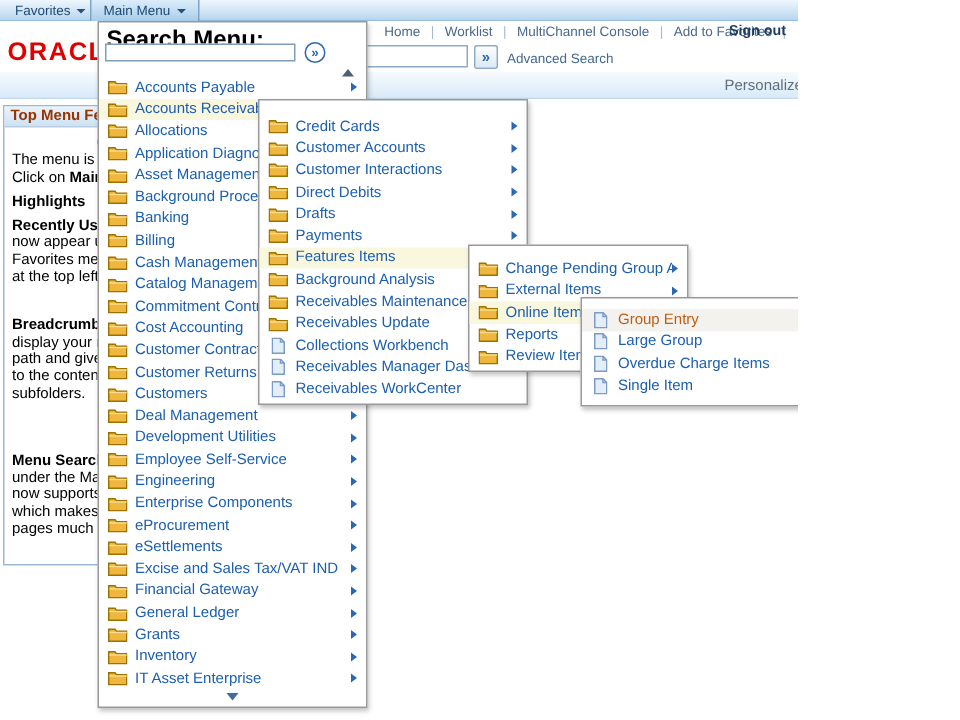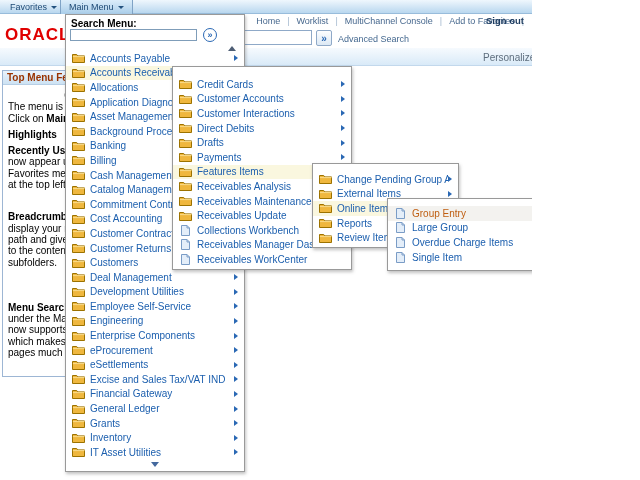--- a/index.html
+++ b/index.html
@@ -56,21 +56,21 @@
   .g1 { margin-top:5px; } .g2 { margin-top:21px; } .g3 { margin-top:34px; }
 
   
   .menu { position:absolute; background:#fff; border:1px solid #999;
           box-shadow:1px 2px 3px rgba(80,80,80,.35); font-size:10px; }
   #m1 { left:65px; top:14px; width:180px; height:458px; z-index:10; }
   #m2 { left:172px; top:66px; width:180px; height:204px; z-index:11; }
   #m3 { left:312px; top:163px; width:147px; height:85px; z-index:12; }
   #m4 { left:387px; top:198px; width:177px; height:73px; z-index:13; }
 
-  .smlabel { position:absolute; left:5px; top:3px; font-weight:bold; font-size:10px; color:#000; }
+  .smlabel { position:absolute; left:5px; top:3px; font-weight:bold; font-size:16px; color:#000; }
   .sminput { position:absolute; left:4px; top:14px; width:127px; height:12px;
              border:1px solid #7f9db9; font-size:10px; }
   .smgo { position:absolute; left:137px; top:13px; width:14px; height:14px;
           border:1.5px solid #2a68b4; border-radius:50%; color:#2a68b4; font-size:9px;
           font-weight:bold; display:flex; align-items:center; justify-content:center; cursor:pointer; }
   .scrollup { position:absolute; right:8px; top:31px; width:0; height:0;
               border-bottom:5px solid #4e5e75; border-left:4px solid transparent;
               border-right:4px solid transparent; cursor:pointer; }
   .scrolldown { position:absolute; left:50%; margin-left:-4px; bottom:4px; width:0; height:0;
                 border-top:5px solid #44699e; border-left:4px solid transparent;
@@ -474,21 +474,21 @@
           <span class="arr"></span>
         </div>
         <div class="mi">
           <span class="ic">
             <svg width="13" height="10" viewBox="0 0 13 10">
               <path d="M.5 1.5h4.2l1 1.4h6.8v6.6H.5z" fill="#efb73e" stroke="#9c7200"></path>
               <path d="M.9 3.6h11.6" stroke="#f9dc8c"></path>
             </svg>
           </span>
 
-          <span class="lbl">IT Asset Utilities</span>
+          <span class="lbl">IT Asset Enterprise</span>
           <span class="arr"></span>
         </div>
       </div>
     <div class="scrolldown"></div>
   </div>
 
   <div class="menu pad10" id="m2">
 
   <div class="mi">
         <span class="ic">
@@ -568,21 +568,21 @@
         <span class="arr"></span>
       </div>
       <div class="mi">
         <span class="ic">
           <svg width="13" height="10" viewBox="0 0 13 10">
             <path d="M.5 1.5h4.2l1 1.4h6.8v6.6H.5z" fill="#efb73e" stroke="#9c7200"></path>
             <path d="M.9 3.6h11.6" stroke="#f9dc8c"></path>
           </svg>
         </span>
 
-        <span class="lbl">Receivables Analysis</span>
+        <span class="lbl">Background Analysis</span>
         <span class="arr"></span>
       </div>
       <div class="mi">
         <span class="ic">
           <svg width="13" height="10" viewBox="0 0 13 10">
             <path d="M.5 1.5h4.2l1 1.4h6.8v6.6H.5z" fill="#efb73e" stroke="#9c7200"></path>
             <path d="M.9 3.6h11.6" stroke="#f9dc8c"></path>
           </svg>
         </span>
 

